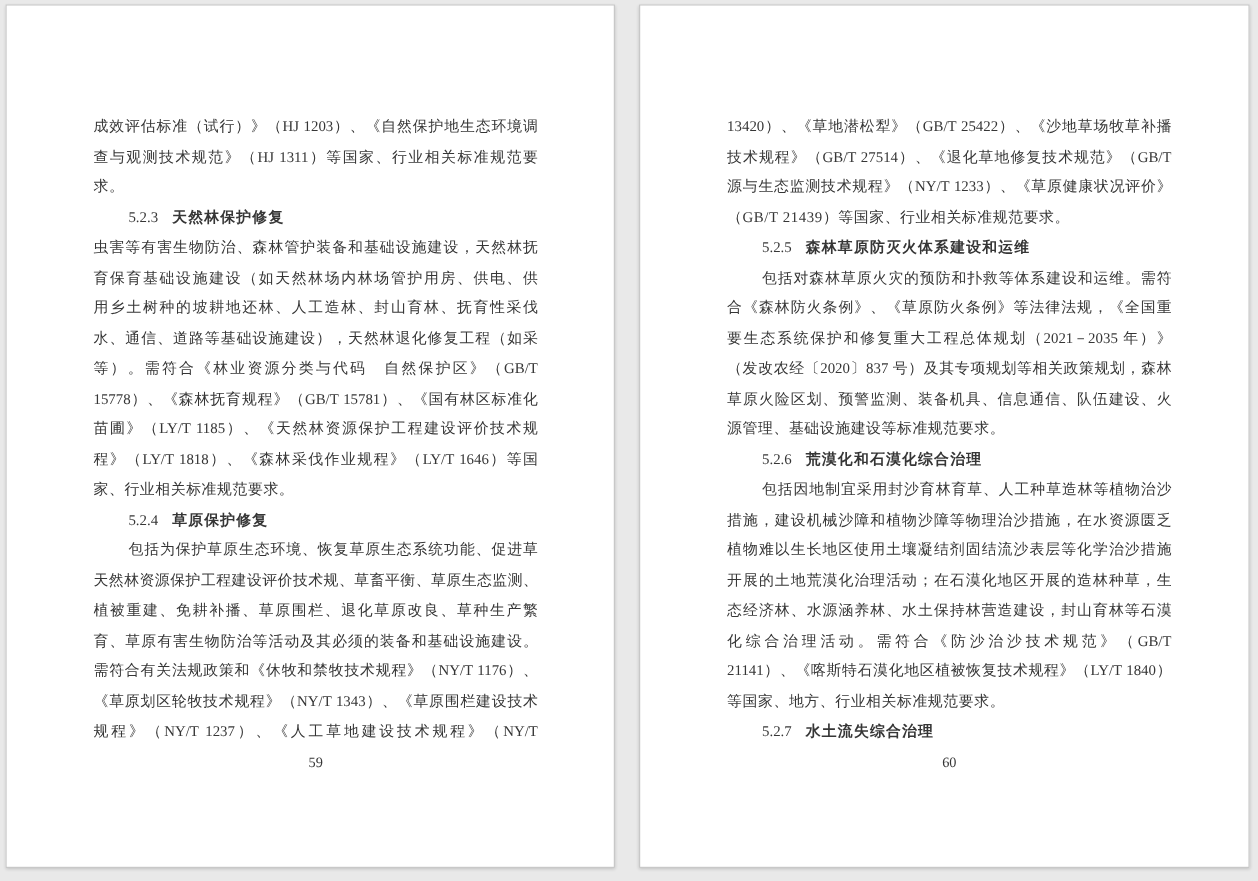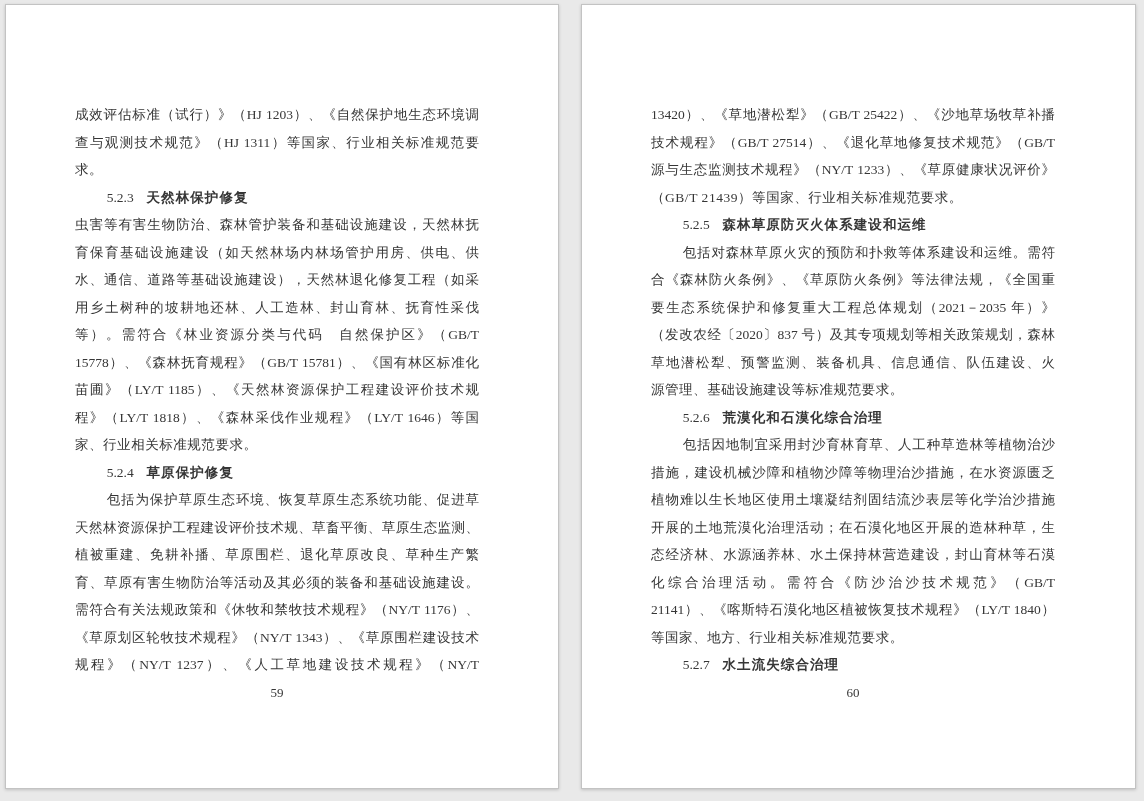--- a/index.html
+++ b/index.html
@@ -16,21 +16,21 @@
   }
   .viewer{position:relative;width:1144px;height:801px;}
   .page{
     position:absolute;top:4px;height:785px;box-sizing:border-box;
     background:var(--page-bg);
     border:1px solid var(--page-border);
     box-shadow:0 1px 3px rgba(0,0,0,.18);
   }
   .page.left{left:5px;width:554px;}
   .page.right{left:581px;width:555px;padding-left:34px;}
-  .page-body{position:absolute;left:69px;top:96px;width:404px;}
+  .page-body{position:absolute;left:79px;top:96px;width:404px;}
   .line{
     height:27.5px;line-height:27.5px;font-size:13.5px;
     color:var(--text);overflow:hidden;
   }
   .cont,.first{text-align:justify;text-align-last:justify;}
   .first{text-indent:2.35em;}
   .end{text-align:left;letter-spacing:.04em;}
   .head{text-indent:2.35em;white-space:nowrap;}
   .hnum{letter-spacing:0;}
   .htitle{font-weight:bold;margin-left:.95em;letter-spacing:.08em;font-family:Liberation Mono, monospace;}
@@ -42,22 +42,22 @@
 <div class="viewer">
   <div>
       <div class="page left">
         <div class="page-body">
           <div class="line cont">成效评估标准（试行）》（HJ 1203）、《自然保护地生态环境调</div>
           <div class="line cont">查与观测技术规范》（HJ 1311）等国家、行业相关标准规范要</div>
           <div class="line end">求。</div>
           <div class="line head"><span class="hnum">5.2.3</span><span class="htitle">天然林保护修复</span></div>
           <div class="line cont">虫害等有害生物防治、森林管护装备和基础设施建设，天然林抚</div>
           <div class="line cont">育保育基础设施建设（如天然林场内林场管护用房、供电、供</div>
+          <div class="line cont">用乡土树种的坡耕地还林、人工造林、封山育林、抚育性采伐</div>
           <div class="line cont">水、通信、道路等基础设施建设），天然林退化修复工程（如采</div>
-          <div class="line cont">用乡土树种的坡耕地还林、人工造林、封山育林、抚育性采伐</div>
           <div class="line cont">等）。需符合《林业资源分类与代码　自然保护区》（GB/T</div>
           <div class="line cont">15778）、《森林抚育规程》（GB/T 15781）、《国有林区标准化</div>
           <div class="line cont">苗圃》（LY/T 1185）、《天然林资源保护工程建设评价技术规</div>
           <div class="line cont">程》（LY/T 1818）、《森林采伐作业规程》（LY/T 1646）等国</div>
           <div class="line end">家、行业相关标准规范要求。</div>
           <div class="line head"><span class="hnum">5.2.4</span><span class="htitle">草原保护修复</span></div>
           <div class="line first">包括为保护草原生态环境、恢复草原生态系统功能、促进草</div>
           <div class="line cont">天然林资源保护工程建设评价技术规、草畜平衡、草原生态监测、</div>
           <div class="line cont">植被重建、免耕补播、草原围栏、退化草原改良、草种生产繁</div>
           <div class="line cont">育、草原有害生物防治等活动及其必须的装备和基础设施建设。</div>
@@ -71,21 +71,21 @@
         <div class="page-body">
           <div class="line cont">13420）、《草地潜松犁》（GB/T 25422）、《沙地草场牧草补播</div>
           <div class="line cont">技术规程》（GB/T 27514）、《退化草地修复技术规范》（GB/T</div>
           <div class="line cont">源与生态监测技术规程》（NY/T 1233）、《草原健康状况评价》</div>
           <div class="line end">（GB/T 21439）等国家、行业相关标准规范要求。</div>
           <div class="line head"><span class="hnum">5.2.5</span><span class="htitle">森林草原防灭火体系建设和运维</span></div>
           <div class="line first">包括对森林草原火灾的预防和扑救等体系建设和运维。需符</div>
           <div class="line cont">合《森林防火条例》、《草原防火条例》等法律法规，《全国重</div>
           <div class="line cont">要生态系统保护和修复重大工程总体规划（2021－2035 年）》</div>
           <div class="line cont">（发改农经〔2020〕837 号）及其专项规划等相关政策规划，森林</div>
-          <div class="line cont">草地潜松犁、预警监测、装备机具、信息通信、队伍建设、火</div>
+          <div class="line cont">草原火险区划、预警监测、装备机具、信息通信、队伍建设、火</div>
           <div class="line end">源管理、基础设施建设等标准规范要求。</div>
           <div class="line head"><span class="hnum">5.2.6</span><span class="htitle">荒漠化和石漠化综合治理</span></div>
           <div class="line first">包括因地制宜采用封沙育林育草、人工种草造林等植物治沙</div>
           <div class="line cont">措施，建设机械沙障和植物沙障等物理治沙措施，在水资源匮乏</div>
           <div class="line cont">植物难以生长地区使用土壤凝结剂固结流沙表层等化学治沙措施</div>
           <div class="line cont">开展的土地荒漠化治理活动；在石漠化地区开展的造林种草，生</div>
           <div class="line cont">态经济林、水源涵养林、水土保持林营造建设，封山育林等石漠</div>
           <div class="line cont">化综合治理活动。需符合《防沙治沙技术规范》（GB/T</div>
           <div class="line cont">21141）、《喀斯特石漠化地区植被恢复技术规程》（LY/T 1840）</div>
           <div class="line end">等国家、地方、行业相关标准规范要求。</div>

